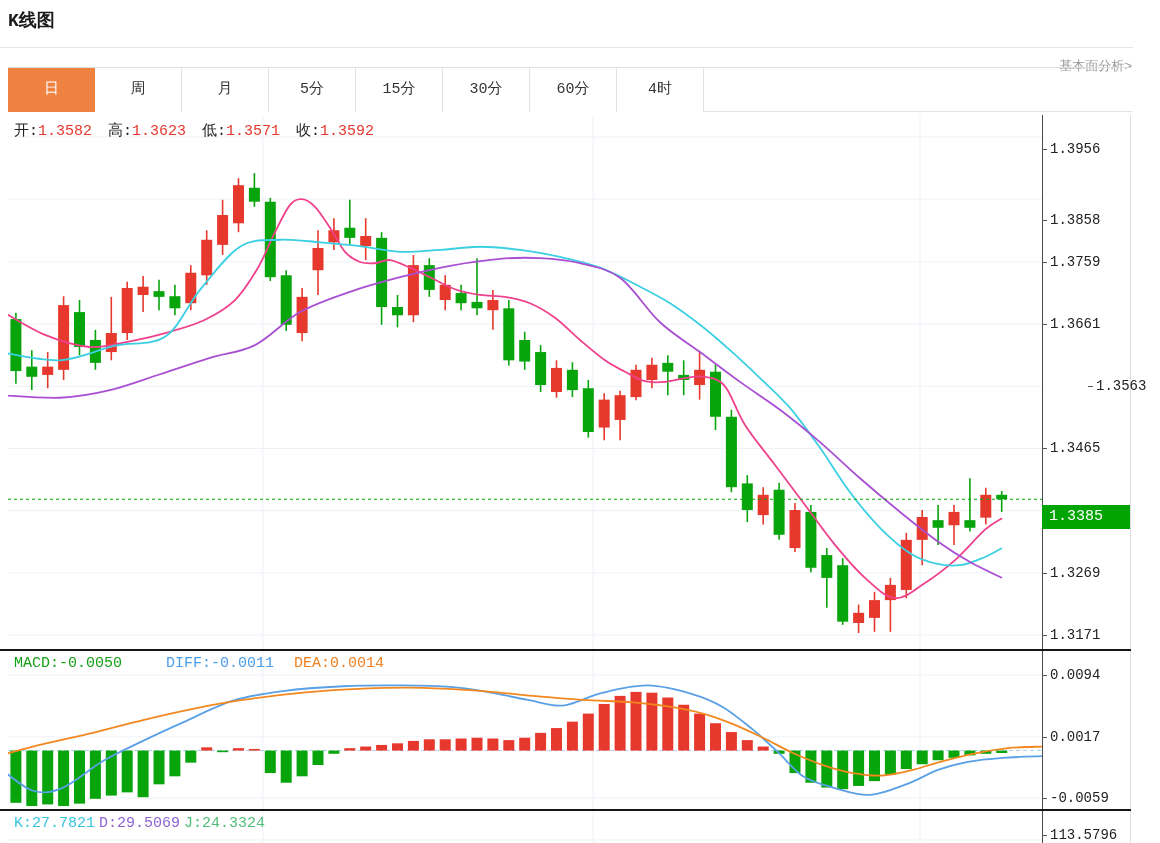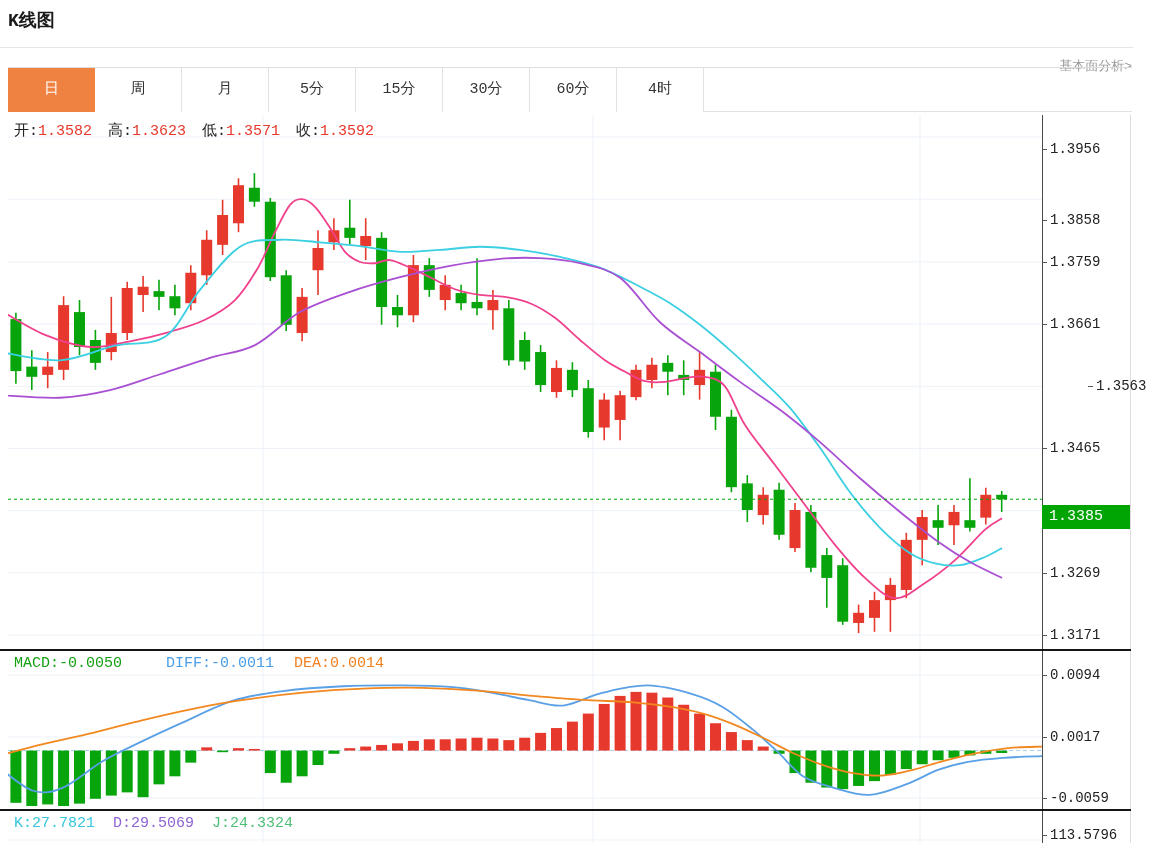--- a/index.html
+++ b/index.html
@@ -13,21 +13,21 @@
        border-right:1px solid #e2e2e2;background:#fff;cursor:pointer;box-sizing:border-box;}
   .tab.active{background:#ef8240;color:#fff;border-right:none;}
   .tab-filler{flex:1;border-bottom:1px solid #e2e2e2;box-sizing:border-box;}
   .infobar{position:absolute;left:14px;top:121px;font-size:15px;display:flex;gap:16px;z-index:5;}
   .infobar .lbl{color:#222;}
   .infobar .val{color:#e6382c;}
   .mabar{position:absolute;left:14px;top:146px;font-size:15px;display:flex;gap:24px;z-index:5;}
   .ma5-c{color:#f0418c;} .ma10-c{color:#2fc8dd;} .ma20-c{color:#a344d0;}
   .macd-info{position:absolute;left:14px;top:655px;font-size:15px;display:flex;gap:20px;z-index:5;}
   .macd-c{color:#14a014;} .diff-c{color:#4a9de8;margin-left:24px;} .dea-c{color:#f08020;}
-  .kdj-info{position:absolute;left:14px;top:815px;font-size:15px;display:flex;gap:18px;z-index:5;}
+  .kdj-info{position:absolute;left:14px;top:815px;font-size:15px;display:flex;gap:4px;z-index:5;}
   .k-c{color:#36c6dd;} .d-c{color:#8f63d2;} .j-c{color:#4fbf78;}
   i{font-style:normal;}
   #main-svg{position:absolute;left:8px;top:115px;}
   #macd-svg{position:absolute;left:8px;top:650px;}
   #kdj-svg{position:absolute;left:8px;top:810px;}
   .sep1{position:absolute;left:0;top:649px;width:1131px;height:2px;background:#151515;z-index:6;}
   .sep2{position:absolute;left:0;top:809px;width:1131px;height:2px;background:#151515;z-index:6;}
   .axis-vline{position:absolute;left:1042px;top:115px;width:1px;height:728px;background:#4a4a4a;z-index:4;}
   .right-vline{position:absolute;left:1130px;top:115px;width:1px;height:728px;background:#ddd;}
   .tick-label{position:absolute;left:1042px;height:16px;line-height:16px;font-size:14px;color:#222;white-space:nowrap;z-index:4;}

